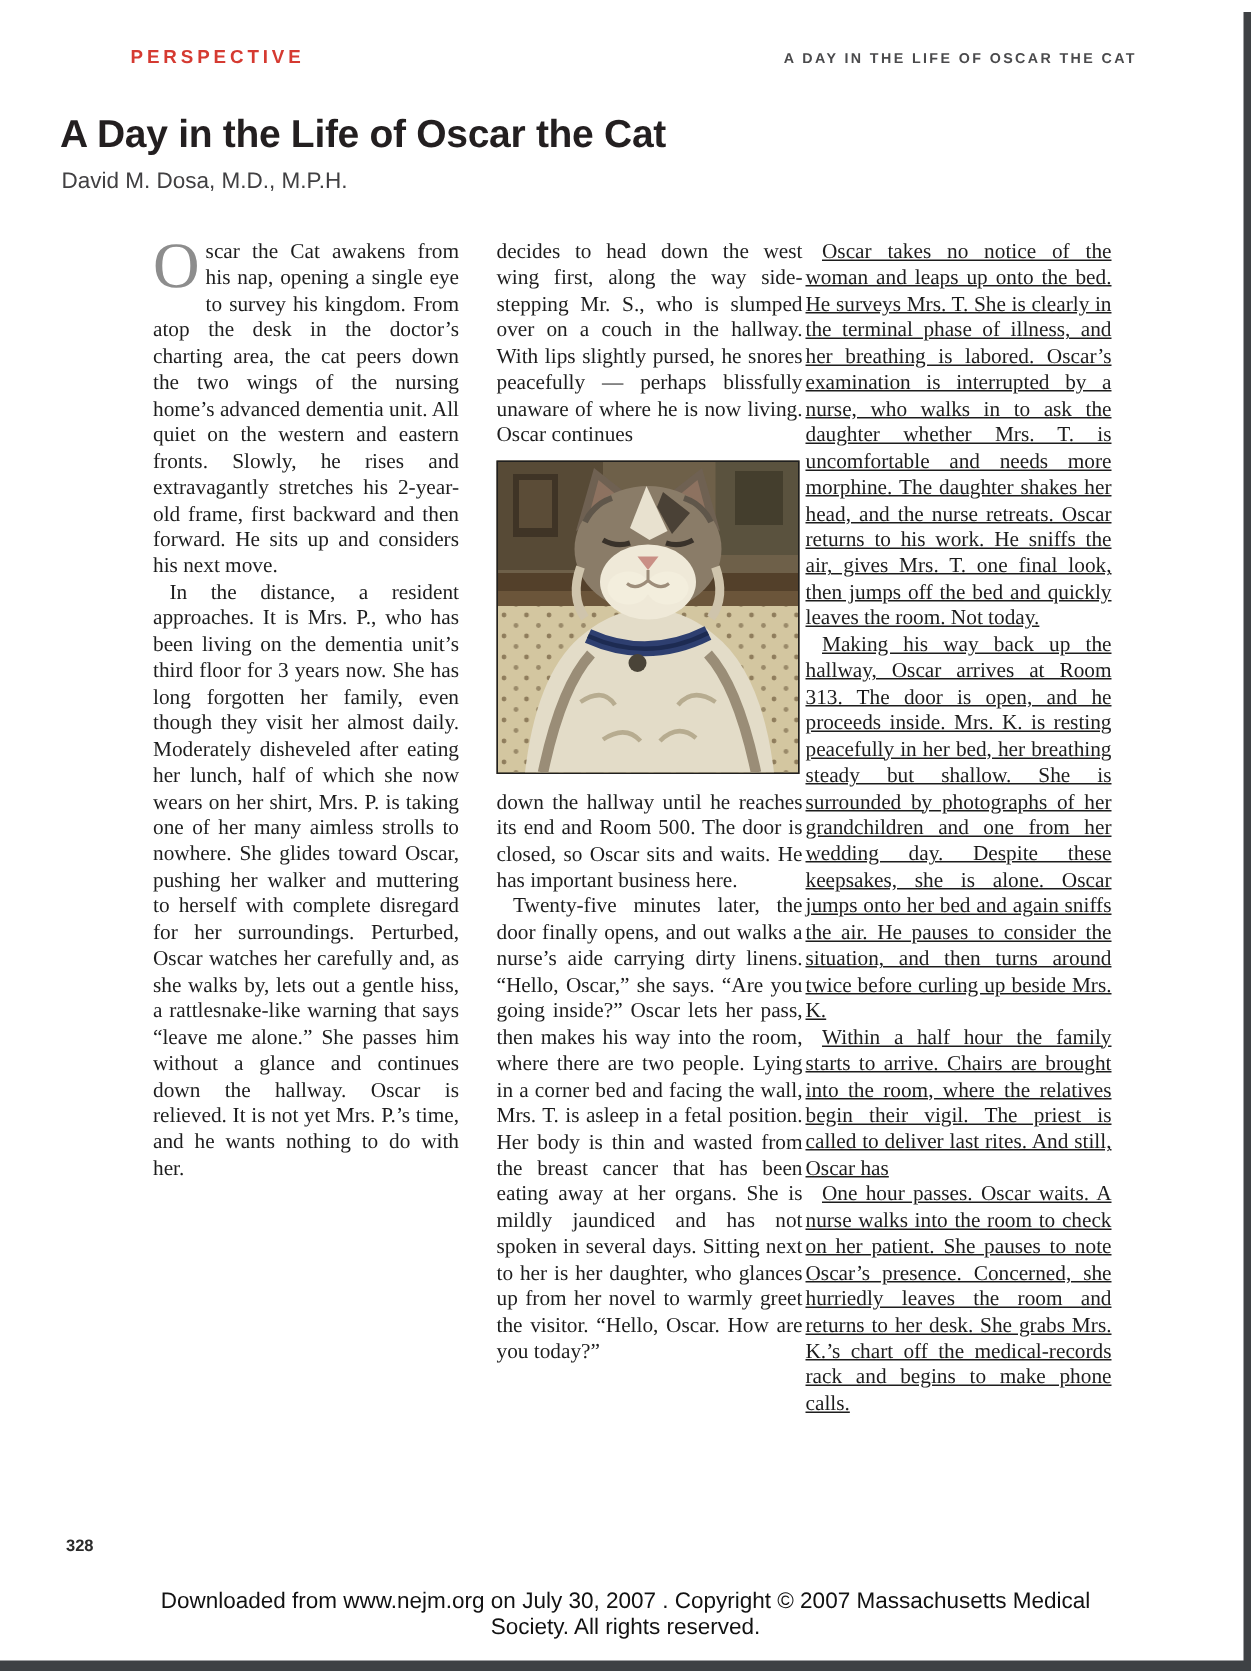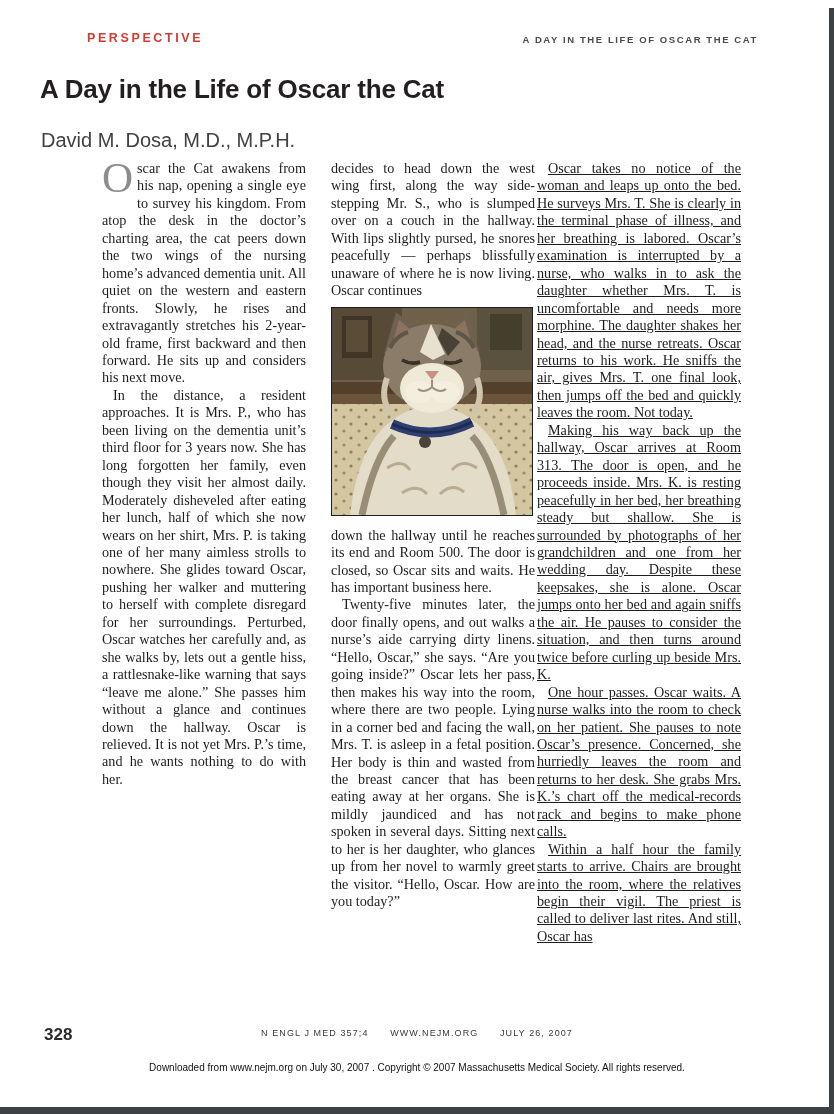--- a/index.html
+++ b/index.html
@@ -11,45 +11,45 @@
 
   
   .perspective{position:absolute;left:41px;top:31px;font-family:"Liberation Sans",sans-serif;
     font-weight:bold;font-size:12.5px;letter-spacing:2.6px;color:#d53a31;padding-left:46px;}
   .running-head{position:absolute;left:398px;top:34px;width:360px;text-align:right;
     font-family:"Liberation Sans",sans-serif;font-weight:bold;font-size:9.5px;
     letter-spacing:1.6px;color:#4a4a4c;}
   .title{position:absolute;left:40px;top:74px;font-family:"Liberation Sans",sans-serif;
     font-weight:bold;font-size:26px;letter-spacing:-0.2px;color:#231f20;}
   .author{position:absolute;left:41px;top:112px;font-family:"Liberation Sans",sans-serif;
-    font-size:20px;color:#414042;margin-top:17px;}
+    font-size:15px;color:#414042;}
 
   
   .col{position:absolute;top:160px;width:204px;font-size:14.2px;line-height:17.45px;
     text-align:justify;color:#1d1d1d;}
   .col p{margin:0;}
   .col p.indent{text-indent:11px;}
   .col1{left:102px;}
   .col2{left:331px;}
   .col3{left:537px;text-decoration:underline;}
   .dropcap{float:left;font-size:43px;line-height:34px;color:#8d8d8d;
     padding:1px 4px 0 0;font-family:"Liberation Serif",serif;}
 
   
   .photo{display:block;width:200px;height:207px;border:1px solid #1f1f1f;
     margin:7px 0 11px 0;background:#6e6049;}
 
   
   .page-num{position:absolute;left:44px;top:1025px;font-family:"Liberation Sans",sans-serif;
-    font-weight:bold;font-size:17px;color:#2b2b2b;}
+    font-weight:bold;font-size:11px;color:#2b2b2b;}
   .journal-line{position:absolute;left:60px;top:1028px;width:714px;text-align:center;
     font-family:"Liberation Sans",sans-serif;font-size:9px;letter-spacing:1.1px;color:#3a3a3a;}
   .journal-line span{margin:0 9px;}
   .download{position:absolute;left:97px;top:1059px;width:640px;text-align:center;
-    font-family:"Liberation Sans",sans-serif;font-size:10px;line-height:17px;color:#111;}
+    font-family:"Liberation Sans",sans-serif;font-size:15px;line-height:17px;color:#111;}
 </style>
 </head>
 <body>
 
 <div class="page">
 
   <div class="perspective">PERSPECTIVE</div>
   <div class="running-head">A DAY IN THE LIFE OF OSCAR THE CAT</div>
   <h1 class="title" style="margin:0;">A Day in the Life of Oscar the Cat</h1>
   <div class="author">David M. Dosa, M.D., M.P.H.</div>
@@ -114,27 +114,22 @@
       <circle cx="93" cy="134" r="6" fill="#4a4438"></circle>
     </svg>
 
     <p>down the hallway until he reaches its end and Room 500. The door is closed, so Oscar sits and waits. He has important business here.</p>
     <p class="indent">Twenty-five minutes later, the door finally opens, and out walks a nurse’s aide carrying dirty linens. “Hello, Oscar,” she says. “Are you going inside?” Oscar lets her pass, then makes his way into the room, where there are two people. Lying in a corner bed and facing the wall, Mrs. T. is asleep in a fetal position. Her body is thin and wasted from the breast cancer that has been eating away at her organs. She is mildly jaundiced and has not spoken in several days. Sitting next to her is her daughter, who glances up from her novel to warmly greet the visitor. “Hello, Oscar. How are you today?”</p>
   </div>
 
   <div class="col col3">
     <p class="indent">Oscar takes no notice of the woman and leaps up onto the bed. He surveys Mrs. T. She is clearly in the terminal phase of illness, and her breathing is labored. Oscar’s examination is interrupted by a nurse, who walks in to ask the daughter whether Mrs. T. is uncomfortable and needs more morphine. The daughter shakes her head, and the nurse retreats. Oscar returns to his work. He sniffs the air, gives Mrs. T. one final look, then jumps off the bed and quickly leaves the room. Not today.</p>
     <p class="indent">Making his way back up the hallway, Oscar arrives at Room 313. The door is open, and he proceeds inside. Mrs. K. is resting peacefully in her bed, her breathing steady but shallow. She is surrounded by photographs of her grandchildren and one from her wedding day. Despite these keepsakes, she is alone. Oscar jumps onto her bed and again sniffs the air. He pauses to consider the situation, and then turns around twice before curling up beside Mrs. K.</p>
+    <p class="indent">Within a half hour the family starts to arrive. Chairs are brought into the room, where the relatives begin their vigil. The priest is called to deliver last rites. And still, Oscar has</p>
     <p class="indent">One hour passes. Oscar waits. A nurse walks into the room to check on her patient. She pauses to note Oscar’s presence. Concerned, she hurriedly leaves the room and returns to her desk. She grabs Mrs. K.’s chart off the medical-records rack and begins to make phone calls.</p>
-    <p class="indent">Within a half hour the family starts to arrive. Chairs are brought into the room, where the relatives begin their vigil. The priest is called to deliver last rites. And still, Oscar has</p>
   </div>
 
   <div class="page-num">328</div>
-  <div class="journal-line">
-    <span>N ENGL J MED 357;4</span>
-    <span>WWW.NEJM.ORG</span>
-    <span>JULY 26, 2007</span>
-  </div>
   <div class="download">Downloaded from www.nejm.org on July 30, 2007 . Copyright © 2007 Massachusetts Medical Society. All rights reserved.</div>
 
   <div class="edge-right"></div>
   <div class="edge-bottom"></div>
 </div>
 
 </body></html>

